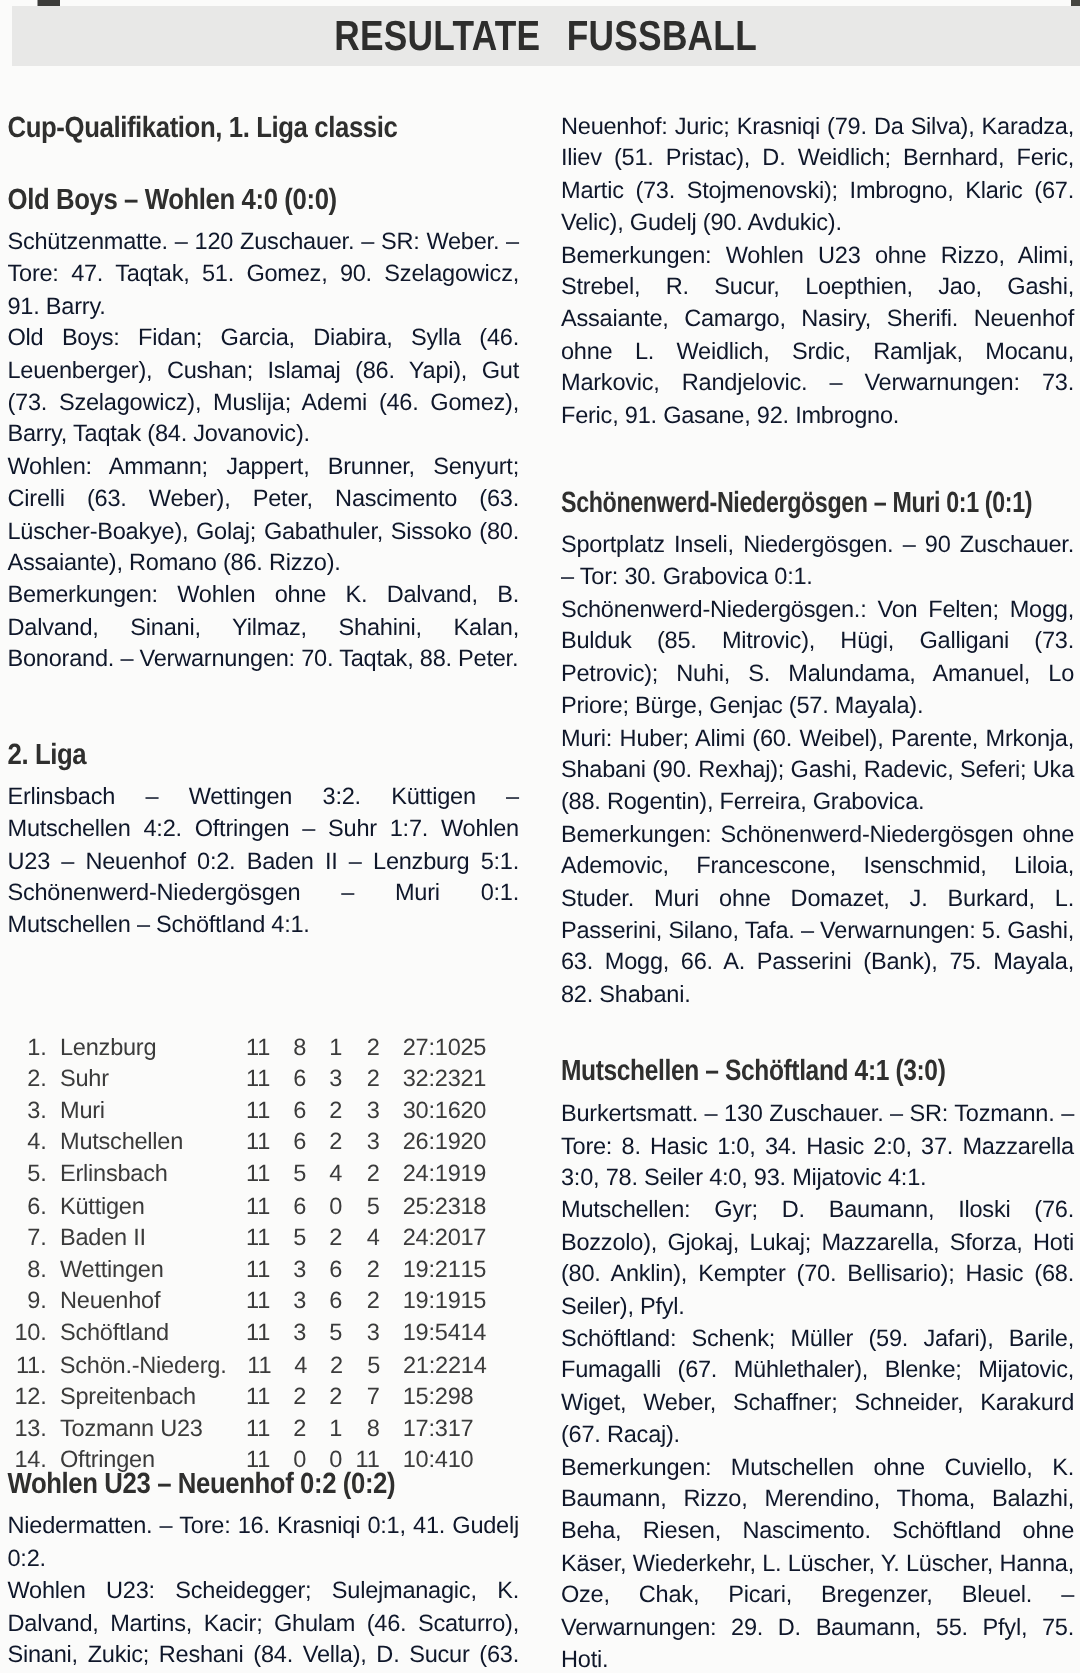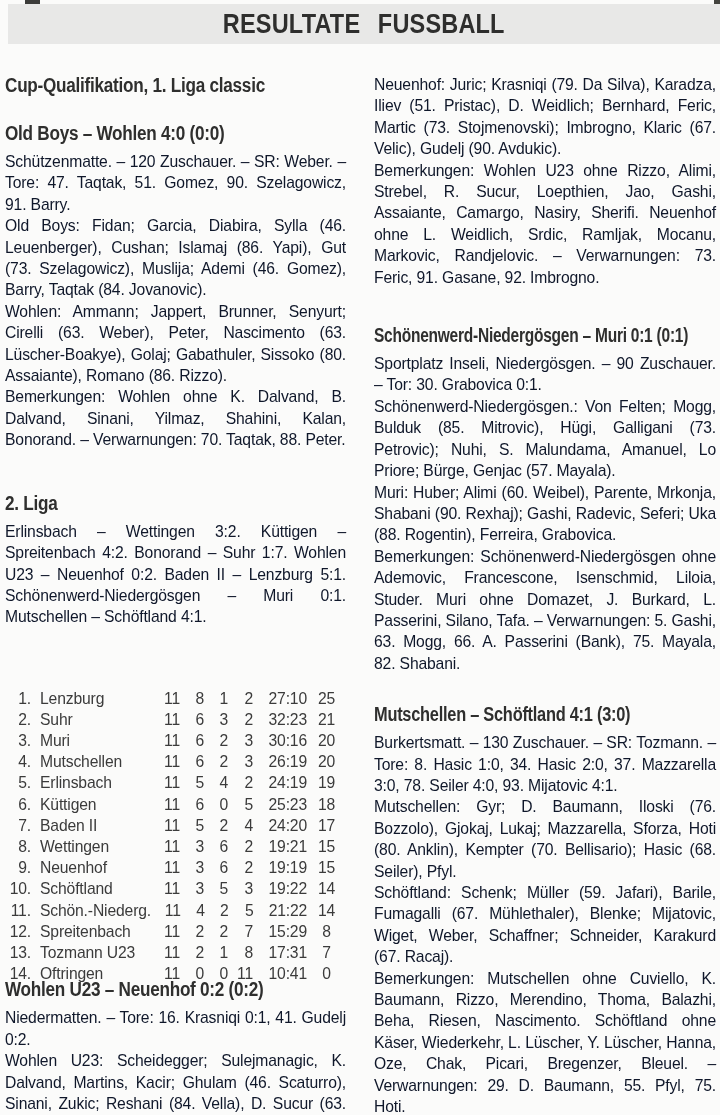--- a/index.html
+++ b/index.html
@@ -47,21 +47,21 @@
   .standings {margin-top:18px;}
   .trow {display:flex; height:21.2px; align-items:baseline;}
   .tcell {display:block; font-size:15.7px; letter-spacing:-0.15px; color:#3b3b3b; white-space:nowrap;}
   .c-rank {width:26px; text-align:right;}
   .c-team {flex:1; padding-left:9px; text-align:left; overflow:visible;margin-top:44px;}
   .c-sp   {width:30px; text-align:right;}
   .c-s    {width:24px; text-align:right;}
   .c-u    {width:24px; text-align:right;}
   .c-n    {width:25px; text-align:right;}
   .c-tore {width:54px; text-align:right;}
-  .c-pkt  {width:39px; text-align:center;}
+  .c-pkt  {width:39px; text-align:left;}
 </style>
 </head>
 <body>
 
 <div class="page">
 
   <div class="artifact-tl"></div>
   <div class="artifact-tr"></div>
 
   <div class="band">
@@ -76,21 +76,21 @@
 
       <div>
         <h3 class="match-title title-gap">Old Boys – Wohlen 4:0 (0:0)</h3>
         <p class="para">Schützenmatte. – 120 Zuschauer. – SR: Weber. – Tore: 47. Taqtak, 51. Gomez, 90. Szelagowicz, 91. Barry.</p>
         <p class="para">Old Boys: Fidan; Garcia, Diabira, Sylla (46. Leuenberger), Cushan; Islamaj (86. Yapi), Gut (73. Szelagowicz), Muslija; Ademi (46. Gomez), Barry, Taqtak (84. Jovanovic).</p>
         <p class="para">Wohlen: Ammann; Jappert, Brunner, Senyurt; Cirelli (63. Weber), Peter, Nascimento (63. Lüscher-Boakye), Golaj; Gabathuler, Sissoko (80. Assaiante), Romano (86. Rizzo).</p>
         <p class="para">Bemerkungen: Wohlen ohne K. Dalvand, B. Dalvand, Sinani, Yilmaz, Shahini, Kalan, Bonorand. – Verwarnungen: 70. Taqtak, 88. Peter.</p>
       </div>
 
       <h2 class="section-title block-gap-lg title-gap">2. Liga</h2>
-      <p class="para">Erlinsbach – Wettingen 3:2. Küttigen – Spreitenbach 4:2. Bonorand – Suhr 1:7. Wohlen U23 – Neuenhof 0:2. Baden II – Lenzburg 5:1. Schönenwerd-Niedergösgen – Muri 0:1. Mutschellen – Schöftland 4:1.</p>
+      <p class="para">Erlinsbach – Wettingen 3:2. Küttigen – Mutschellen 4:2. Oftringen – Suhr 1:7. Wohlen U23 – Neuenhof 0:2. Baden II – Lenzburg 5:1. Schönenwerd-Niedergösgen – Muri 0:1. Mutschellen – Schöftland 4:1.</p>
 
       <div class="standings">
         <div>
             <div class="trow">
               <span class="tcell c-rank">1.</span>
               <span class="tcell c-team">Lenzburg</span>
               <span class="tcell c-sp">11</span>
               <span class="tcell c-s">8</span>
               <span class="tcell c-u">1</span>
               <span class="tcell c-n">2</span>
@@ -177,21 +177,21 @@
               <span class="tcell c-tore">19:19</span>
               <span class="tcell c-pkt">15</span>
             </div>
             <div class="trow">
               <span class="tcell c-rank">10.</span>
               <span class="tcell c-team">Schöftland</span>
               <span class="tcell c-sp">11</span>
               <span class="tcell c-s">3</span>
               <span class="tcell c-u">5</span>
               <span class="tcell c-n">3</span>
-              <span class="tcell c-tore">19:22</span>
+              <span class="tcell c-tore">19:54</span>
               <span class="tcell c-pkt">14</span>
             </div>
             <div class="trow">
               <span class="tcell c-rank">11.</span>
               <span class="tcell c-team">Schön.-Niederg.</span>
               <span class="tcell c-sp">11</span>
               <span class="tcell c-s">4</span>
               <span class="tcell c-u">2</span>
               <span class="tcell c-n">5</span>
               <span class="tcell c-tore">21:22</span>

